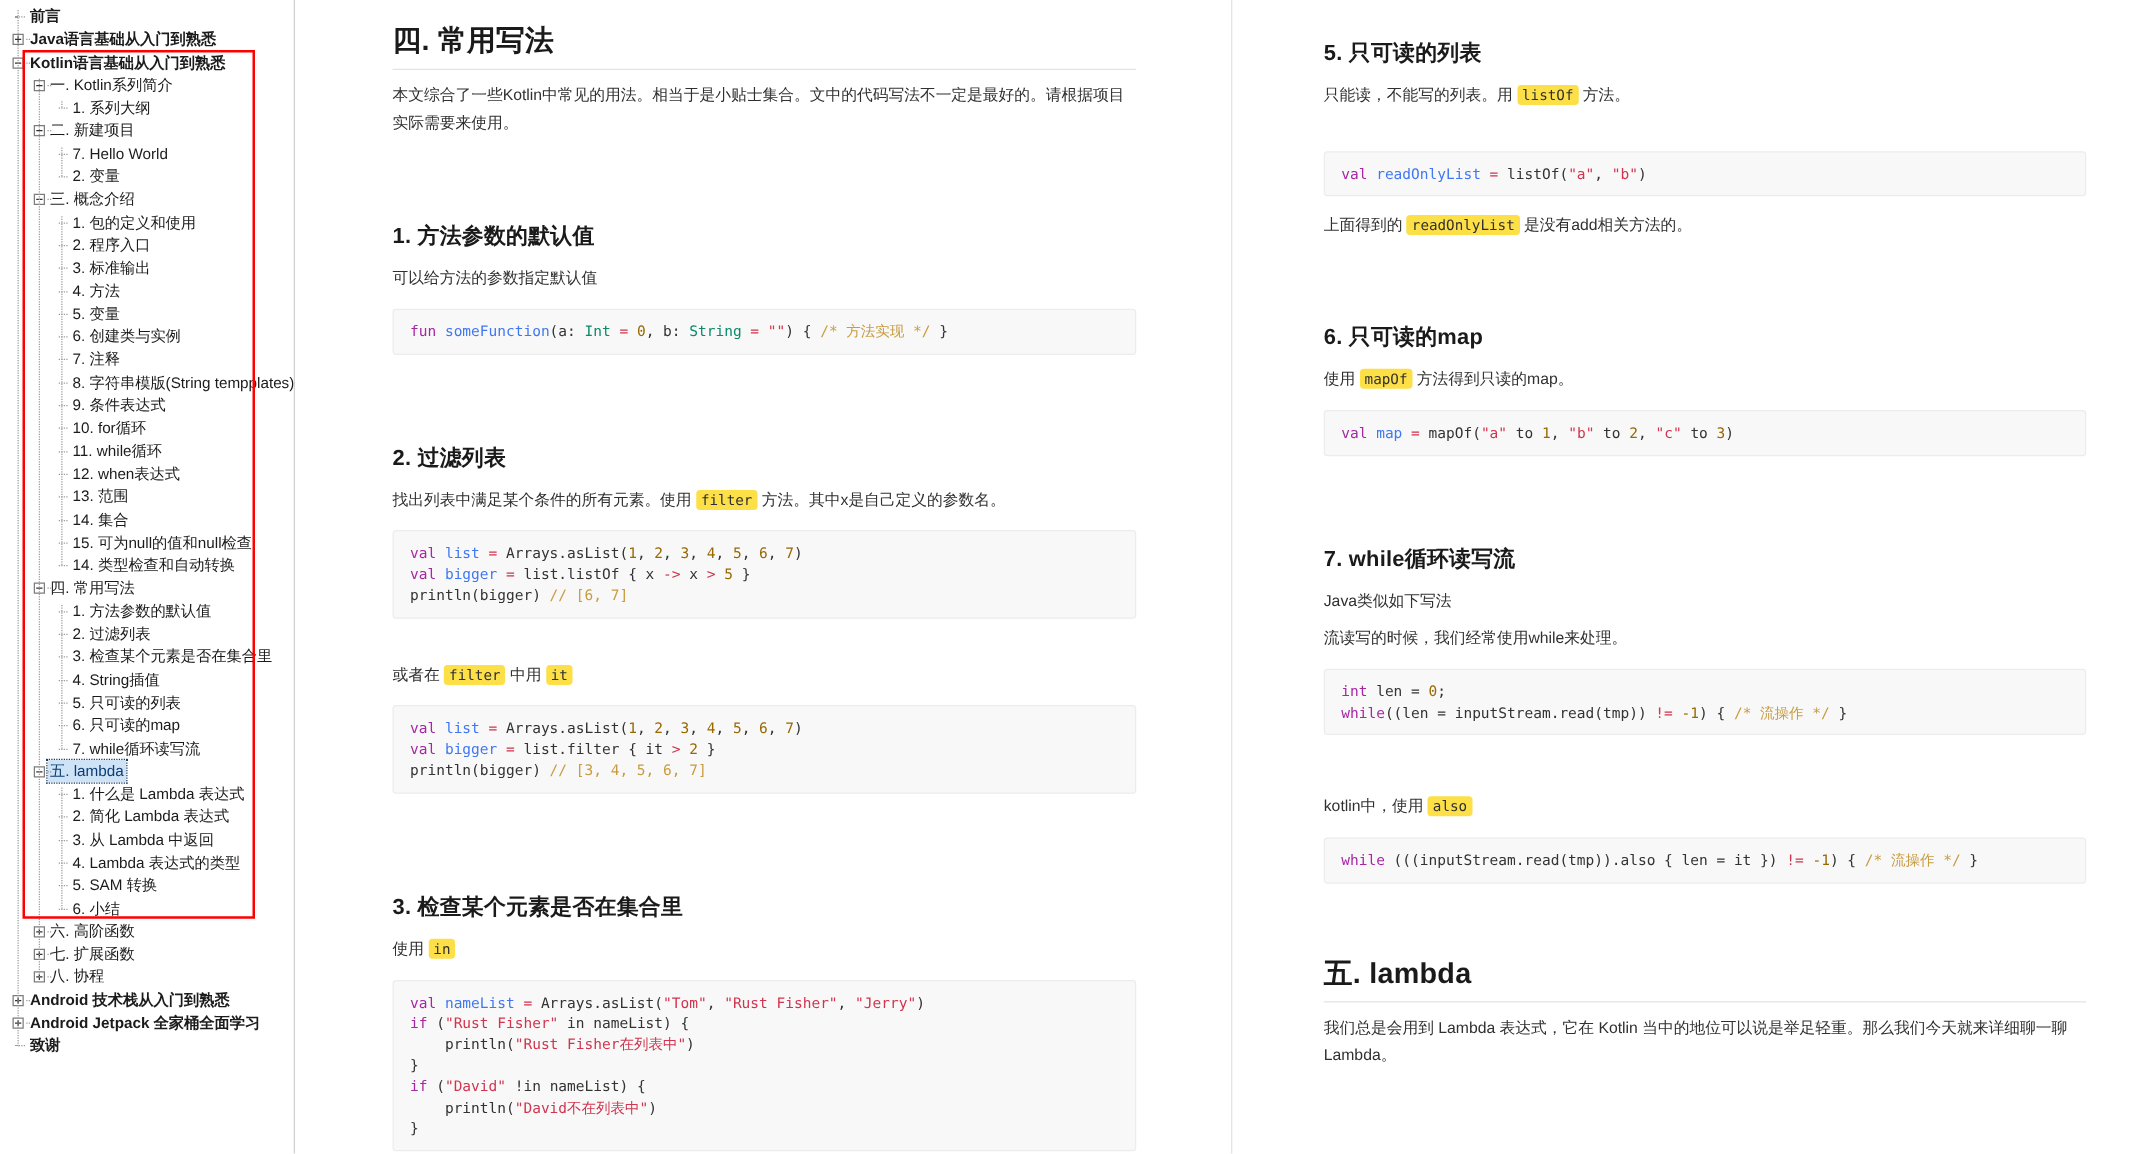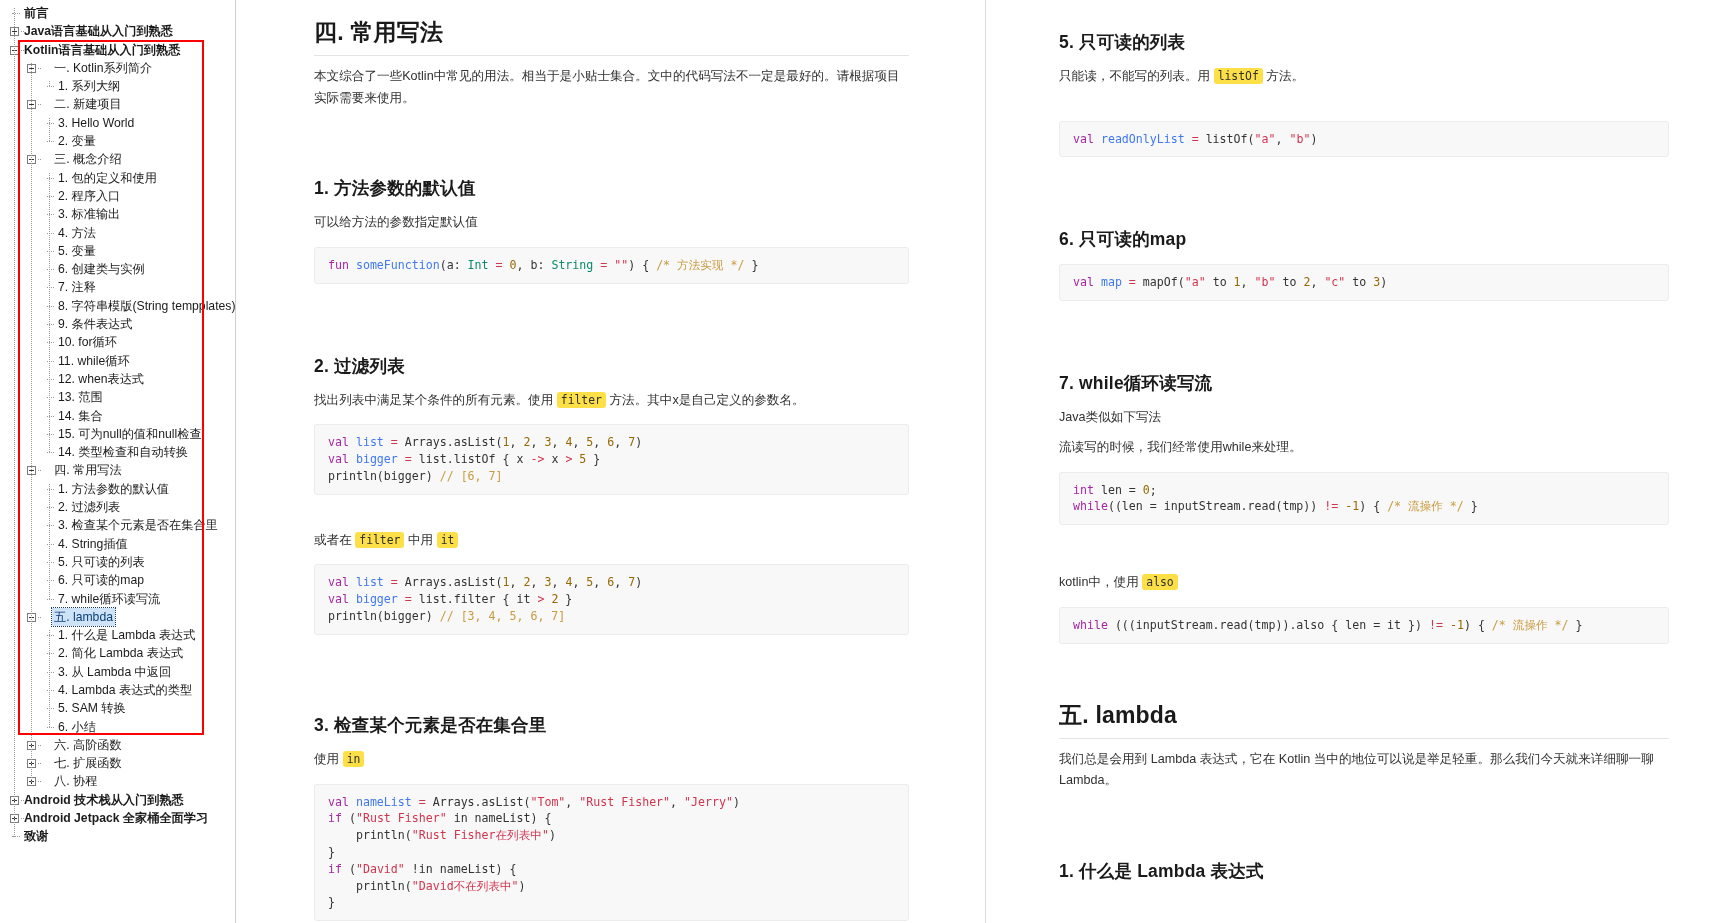--- a/index.html
+++ b/index.html
@@ -78,21 +78,21 @@
     border-left: 1px dotted #9a9a9a;
   }
   .tnode.selected .tlabel {
     background: #cfe3f7;
     color: #0a3d75;
     outline: 1px dotted #1f3b5c;
   }
 
   
   .d0 { padding-left: 22px; font-weight: bold; }
-  .d1 { padding-left: 52px; }
+  .d1 { padding-left: 38px; }
   .d2 { padding-left: 56px; }
 
   
   #red-box {
     position: absolute;
     left: 18px;
     top: 40px;
     width: 186px;
     height: 695px;
     border: 2px solid #ff0000;
@@ -188,21 +188,21 @@
 <div id="app">
 
   <div id="sidebar">
     <div class="tree" id="tree">
         <div class="tnode d0"><span class="stub" style="left: 12px; width: 8px;"></span><span class="tlabel">前言</span></div>
         <div class="tnode d0"><span class="exp plus" style="left: 10px;"></span><span class="stub" style="left: 21px; width: 3px;"></span><span class="tlabel">Java语言基础从入门到熟悉</span></div>
         <div class="tnode d0"><span class="exp" style="left: 10px;"></span><span class="stub" style="left: 21px; width: 3px;"></span><span class="tlabel">Kotlin语言基础从入门到熟悉</span></div>
         <div class="tnode d1"><span class="exp" style="left: 27px;"></span><span class="stub" style="left: 38px; width: 3px;"></span><span class="tlabel">一. Kotlin系列简介</span></div>
         <div class="tnode d2"><span class="stub" style="left: 47px; width: 7px;"></span><span class="tlabel">1. 系列大纲</span></div>
         <div class="tnode d1"><span class="exp" style="left: 27px;"></span><span class="stub" style="left: 38px; width: 3px;"></span><span class="tlabel">二.  新建项目</span></div>
-        <div class="tnode d2"><span class="stub" style="left: 47px; width: 7px;"></span><span class="tlabel">3. Hello World</span></div>
+        <div class="tnode d2"><span class="stub" style="left: 47px; width: 7px;"></span><span class="tlabel">7. Hello World</span></div>
         <div class="tnode d2"><span class="stub" style="left: 47px; width: 7px;"></span><span class="tlabel">2. 变量</span></div>
         <div class="tnode d1"><span class="exp" style="left: 27px;"></span><span class="stub" style="left: 38px; width: 3px;"></span><span class="tlabel">三. 概念介绍</span></div>
         <div class="tnode d2"><span class="stub" style="left: 47px; width: 7px;"></span><span class="tlabel">1. 包的定义和使用</span></div>
         <div class="tnode d2"><span class="stub" style="left: 47px; width: 7px;"></span><span class="tlabel">2. 程序入口</span></div>
         <div class="tnode d2"><span class="stub" style="left: 47px; width: 7px;"></span><span class="tlabel">3. 标准输出</span></div>
         <div class="tnode d2"><span class="stub" style="left: 47px; width: 7px;"></span><span class="tlabel">4. 方法</span></div>
         <div class="tnode d2"><span class="stub" style="left: 47px; width: 7px;"></span><span class="tlabel">5. 变量</span></div>
         <div class="tnode d2"><span class="stub" style="left: 47px; width: 7px;"></span><span class="tlabel">6. 创建类与实例</span></div>
         <div class="tnode d2"><span class="stub" style="left: 47px; width: 7px;"></span><span class="tlabel">7. 注释</span></div>
         <div class="tnode d2"><span class="stub" style="left: 47px; width: 7px;"></span><span class="tlabel">8. 字符串模版(String tempplates)</span></div>
@@ -305,24 +305,34 @@
       <div class="page-inner">
         <div style="height:26px"></div>
         <h2 class="doc" style="margin-top:4px">5. 只可读的列表</h2>
         <p class="doc tight">
           <span>只能读，不能写的列表。用</span>
           <code class="inline">listOf</code>
           <span>方法。</span>
         </p>
         <div class="spacer-sm"></div>
         <pre class="code"><span class="k">val </span><span class="fn">readOnlyList</span><span class="op"> = </span><span class="pl">listOf(</span><span class="str">"a"</span><span class="pl">, </span><span class="str">"b"</span><span class="pl">)</span></pre>
+        <p class="doc tight">
+          <span>上面得到的</span>
+          <code class="inline">readOnlyList</code>
+          <span>是没有add相关方法的。</span>
+        </p>
 
         <div class="spacer-md"></div>
 
         <h2 class="doc">6. 只可读的map</h2>
+        <p class="doc tight">
+          <span>使用</span>
+          <code class="inline">mapOf</code>
+          <span>方法得到只读的map。</span>
+        </p>
         <pre class="code"><span class="k">val </span><span class="fn">map</span><span class="op"> = </span><span class="pl">mapOf(</span><span class="str">"a"</span><span class="pl"> to </span><span class="num">1</span><span class="pl">, </span><span class="str">"b"</span><span class="pl"> to </span><span class="num">2</span><span class="pl">, </span><span class="str">"c"</span><span class="pl"> to </span><span class="num">3</span><span class="pl">)</span></pre>
 
         <div class="spacer-md"></div>
 
         <h2 class="doc">7. while循环读写流</h2>
         <p class="doc tight">Java类似如下写法</p>
         <p class="doc tight">流读写的时候，我们经常使用while来处理。</p>
         <pre class="code"><span class="k">int </span><span class="pl">len = </span><span class="num">0</span><span class="pl">;</span>
 <span class="k">while</span><span class="pl">((len = inputStream.read(tmp)) </span><span class="op">!=</span><span class="pl"> </span><span class="num">-1</span><span class="pl">) { </span><span class="cm">/* 流操作 */</span><span class="pl"> }</span></pre>
 

